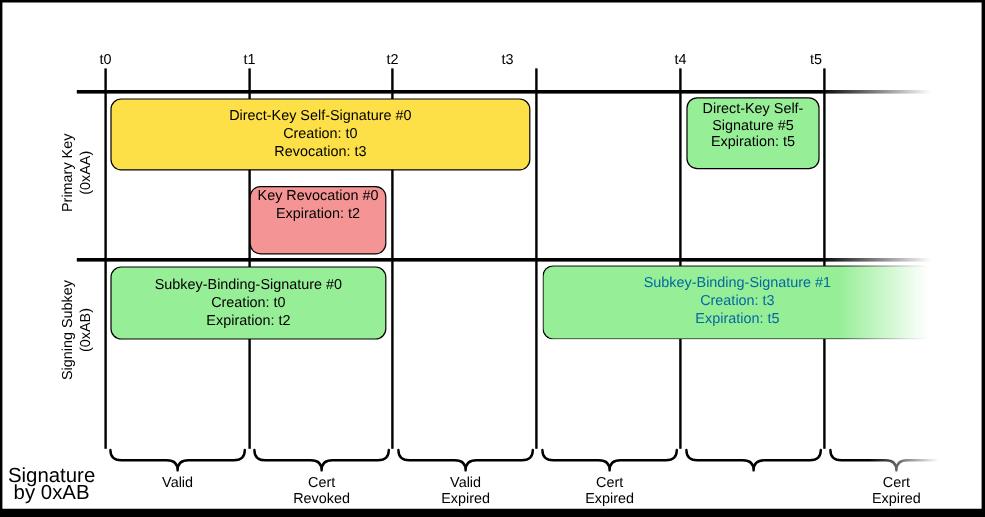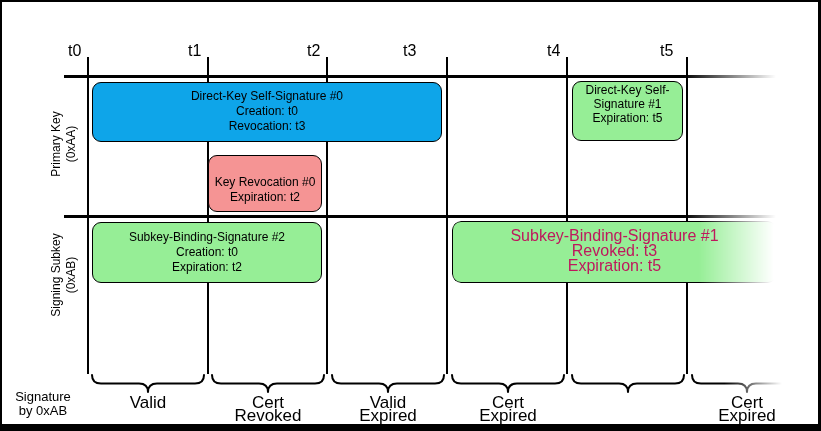--- a/index.html
+++ b/index.html
@@ -6,47 +6,47 @@
   .stage{
     position:relative;width:821px;height:431px;box-sizing:border-box;
     background:#fff;border:2px solid #000;border-right-width:3px;border-bottom-width:7px;
     overflow:hidden;
   }
   
   .vline{position:absolute;top:55px;width:2px;height:317px;background:#000;}
   .hline{position:absolute;left:62px;width:712px;height:3px;
     background:linear-gradient(to right,#000 87%,rgba(0,0,0,0) 100%);}
   
-  .tick-label{position:absolute;top:40px;width:40px;
-    font-size:16px;color:#000;}
+  .tick-label{position:absolute;top:40px;width:40px;text-align:center;
+    font-size:12px;color:#000;}
   
   .rowlabel{position:absolute;left:-7px;width:140px;height:32px;text-align:center;
     font-size:12px;line-height:15px;white-space:pre-line;transform:rotate(-90deg);color:#000;}
   
   .box{position:absolute;box-sizing:border-box;border:1.5px solid #000;border-radius:9px;
     text-align:center;font-size:12px;line-height:15px;color:#000;}
   .box .ln{pointer-events:none;}
   
   .fadebox{position:absolute;}
   .fadebox-bg{position:absolute;inset:0;box-sizing:border-box;border:1.5px solid #000;
     border-radius:9px;
     -webkit-mask-image:linear-gradient(to right,#000 76%,transparent 99%);
     mask-image:linear-gradient(to right,#000 76%,transparent 99%);}
-  .fadebox-text{position:relative;text-align:center;font-size:16px;line-height:15px;
-    padding-top:7px;color:#be185d;}
+  .fadebox-text{position:relative;text-align:center;font-size:12px;line-height:15px;
+    padding-top:7px;color:#0369a1;}
   
   .braces{position:absolute;left:0;top:0;pointer-events:none;}
   .brace-fading{
     -webkit-mask-image:linear-gradient(to right,#000 88%,transparent 95%);
     mask-image:linear-gradient(to right,#000 88%,transparent 95%);}
   
   .int-label{position:absolute;top:394px;width:120px;text-align:center;
-    font-size:17px;line-height:13px;white-space:pre-line;color:#000;}
+    font-size:12px;line-height:13px;white-space:pre-line;color:#000;}
   .axis-label{position:absolute;left:2px;top:388px;width:78px;text-align:center;
-    font-size:13px;line-height:14px;white-space:pre-line;color:#000;}
+    font-size:17px;line-height:14px;white-space:pre-line;color:#000;}
 </style>
 </head>
 <body>
 
 <div class="stage">
 
   <div class="tick-label" style="left:66px">t0</div>
   <div class="tick-label" style="left:186px">t1</div>
   <div class="tick-label" style="left:305px">t2</div>
   <div class="tick-label" style="left:401px">t3</div>
@@ -61,47 +61,47 @@
   <div class="vline" style="left:684px"></div>
 
   <div class="hline" style="top:73px"></div>
   <div class="hline" style="top:213px"></div>
 
   <div class="rowlabel" style="top:126px">Primary Key
 (0xAA)</div>
   <div class="rowlabel" style="top:257px">Signing Subkey
 (0xAB)</div>
 
-  <div class="box" style="left:90px;top:80px;width:350px;height:60px;padding-top:6px;background:#0ea5e9">
+  <div class="box" style="left:90px;top:80px;width:350px;height:60px;padding-top:6px;background:#fde047">
     <div class="ln">Direct-Key Self-Signature #0</div>
     <div class="ln">Creation: t0</div>
     <div class="ln">Revocation: t3</div>
   </div>
 
   <div class="box" style="left:570px;top:79px;width:111px;height:60px;padding:2px 3px 0 3px;line-height:13.8px;background:#96EE96">
-    <div class="ln">Direct-Key Self-Signature #1</div>
+    <div class="ln">Direct-Key Self-Signature #5</div>
     <div class="ln">Expiration: t5</div>
   </div>
 
-  <div class="box" style="left:206px;top:153px;width:114px;height:57px;padding-top:19px;background:#F59494">
+  <div class="box" style="left:206px;top:153px;width:114px;height:57px;padding-top:0;background:#F59494">
     <div class="ln">Key Revocation #0</div>
     <div class="ln">Expiration: t2</div>
   </div>
 
   <div class="box" style="left:90px;top:220px;width:230px;height:61px;padding-top:7px;background:#96EE96">
-    <div class="ln">Subkey-Binding-Signature #2</div>
+    <div class="ln">Subkey-Binding-Signature #0</div>
     <div class="ln">Creation: t0</div>
     <div class="ln">Expiration: t2</div>
   </div>
 
   <div class="fadebox" style="left:450px;top:219px;width:325px;height:62px">
     <div class="fadebox-bg" style="background:#96EE96"></div>
     <div class="fadebox-text">
       <div class="ln">Subkey-Binding-Signature #1</div>
-      <div class="ln">Revoked: t3</div>
+      <div class="ln">Creation: t3</div>
       <div class="ln">Expiration: t5</div>
     </div>
   </div>
 
   <svg class="braces" width="821" height="431" viewBox="0 0 821 431">
     <g fill="none" stroke="#000" stroke-width="2" stroke-linecap="round" stroke-linejoin="round">
       <path d="M90 373 Q90 381.5 99 381.5 L137 381.5 Q146 381.5 146 390 Q146 381.5 155 381.5 L193 381.5 Q202 381.5 202 373"></path>
       <path d="M210 373 Q210 381.5 219 381.5 L257 381.5 Q266 381.5 266 390 Q266 381.5 275 381.5 L313 381.5 Q322 381.5 322 373"></path>
       <path d="M330 373 Q330 381.5 339 381.5 L377 381.5 Q386 381.5 386 390 Q386 381.5 395 381.5 L433 381.5 Q442 381.5 442 373"></path>
       <path d="M450 373 Q450 381.5 459 381.5 L497 381.5 Q506 381.5 506 390 Q506 381.5 515 381.5 L553 381.5 Q562 381.5 562 373"></path>

